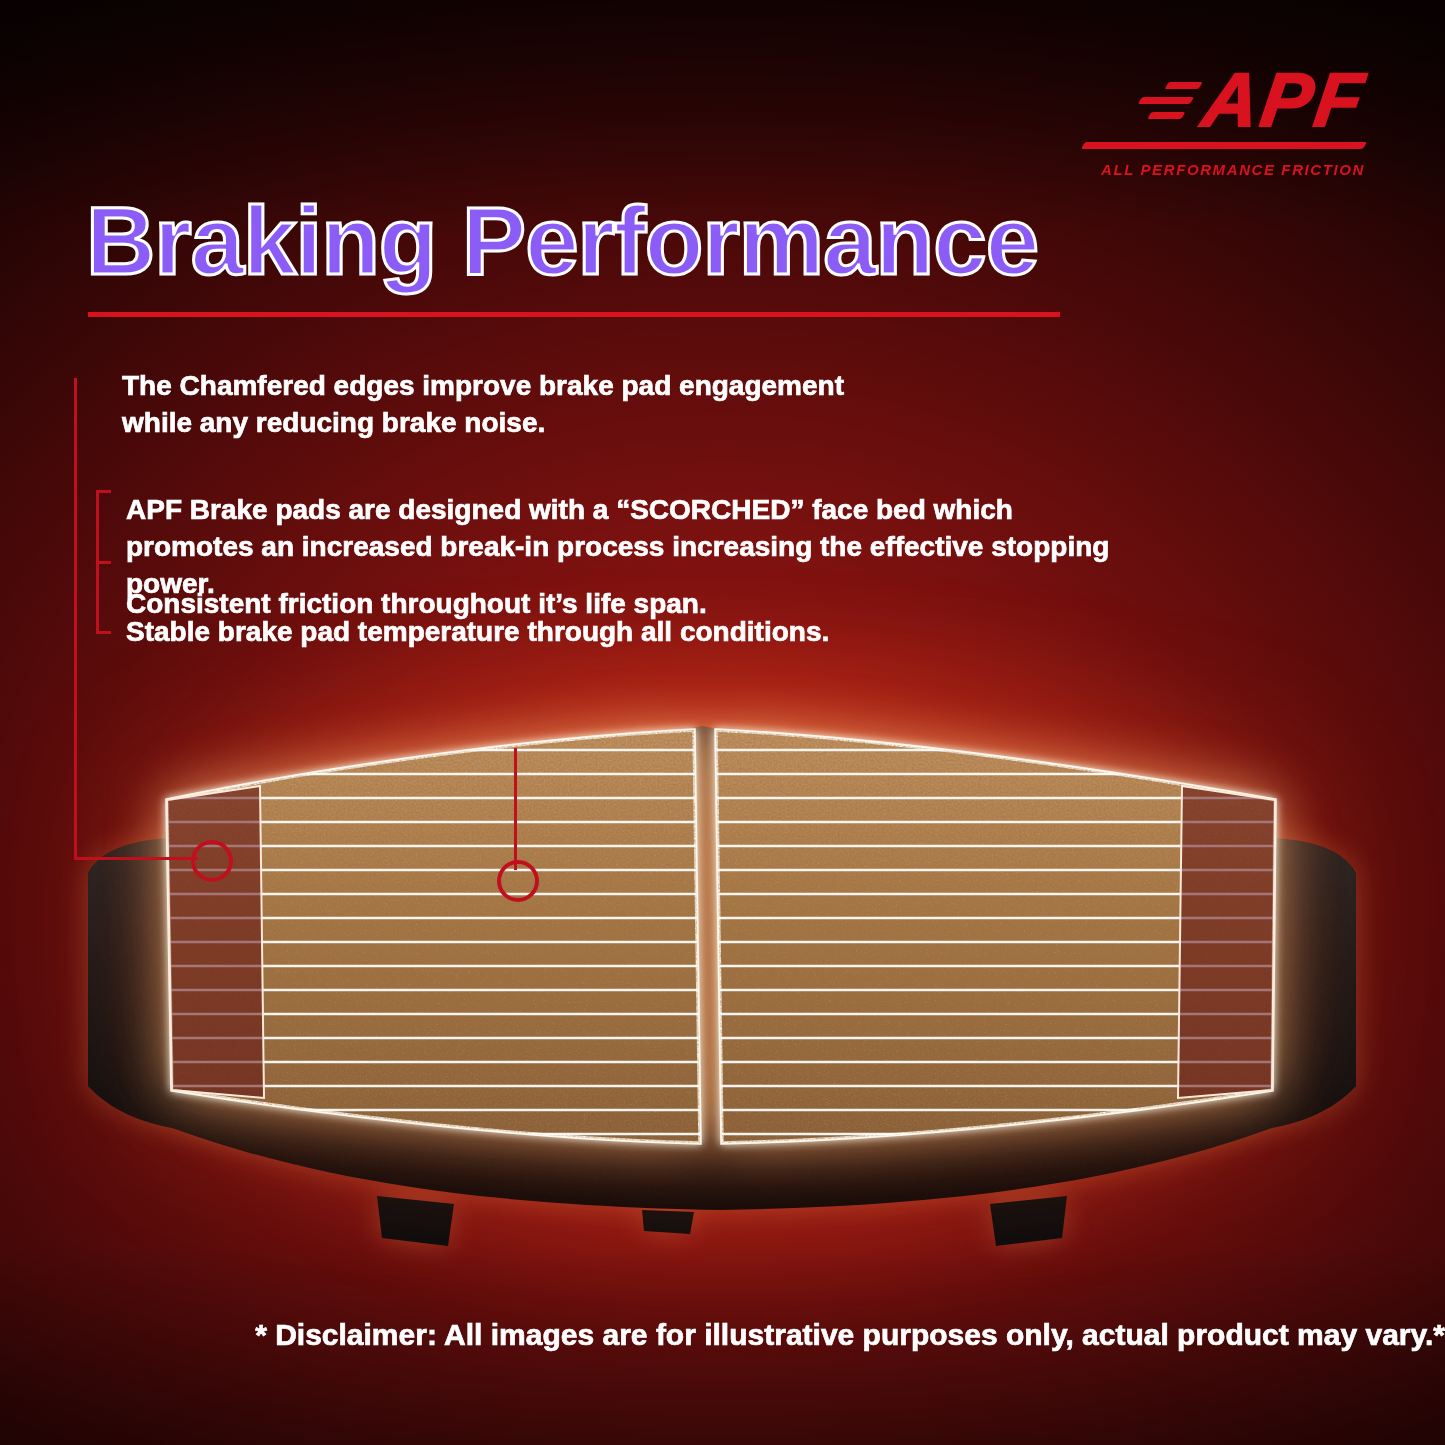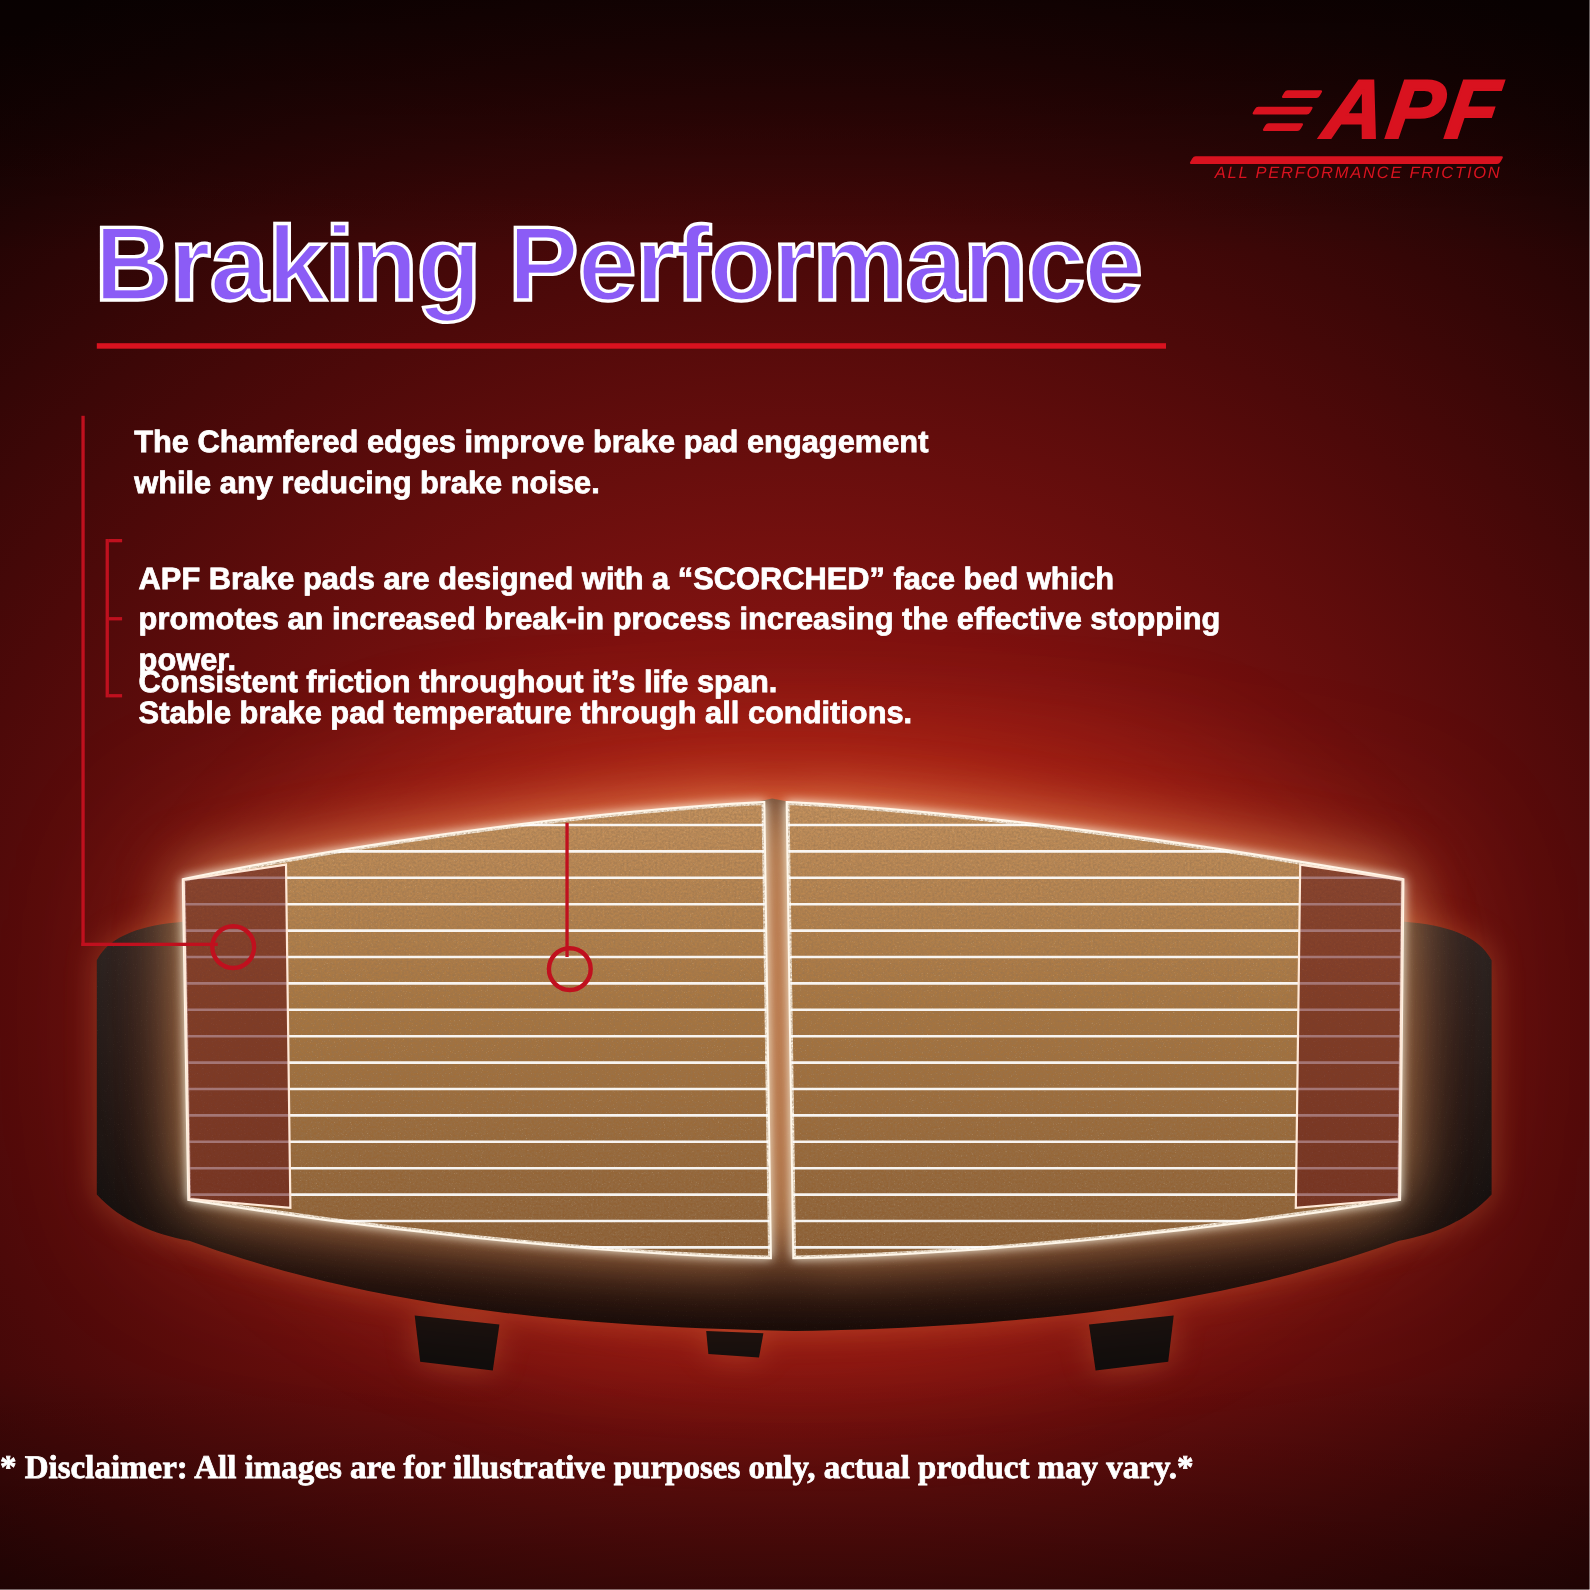--- a/index.html
+++ b/index.html
@@ -20,31 +20,31 @@
   .speed-lines span{display:block;height:7px;background:var(--accent,#d9121f);border-radius:2px;}
   .speed-lines span:nth-child(1){width:34px;}
   .speed-lines span:nth-child(2){width:52px;}
   .speed-lines span:nth-child(3){width:34px;}
   .logo-text{
     font-size:76px;font-weight:bold;font-style:italic;color:var(--accent,#d9121f);
     letter-spacing:3px;transform:skewX(-8deg);line-height:0.95;
     -webkit-text-stroke:2px var(--accent,#d9121f);
   }
   .logo-underline{height:7px;background:var(--accent,#d9121f);margin:6px 0 0 18px;transform:skewX(-30deg);border-radius:2px;}
-  .logo-tagline{font-size:15px;font-weight:normal;font-style:italic;color:var(--accent,#d9121f);letter-spacing:1.6px;white-space:nowrap;}
+  .logo-tagline{margin-top:12px;font-size:15px;font-weight:bold;font-style:italic;color:var(--accent,#d9121f);letter-spacing:1.6px;white-space:nowrap;}
 
   
   .page-title{
     left:86px;top:186px;color:#8b5cf6;font-size:96px;font-weight:bold;letter-spacing:-1px;
     -webkit-text-stroke:3px #fff;white-space:nowrap;z-index:5;
   }
   .title-underline{left:88px;top:312px;width:972px;height:5px;background:var(--accent,#d9121f);z-index:5;}
 
   
-  .bullet{color:#fff;font-size:28px;font-weight:bold;line-height:1.32;z-index:5;margin-top:16px;-webkit-text-stroke:0.7px #fff;}
+  .bullet{color:#fff;font-size:28px;font-weight:bold;line-height:1.32;z-index:5;-webkit-text-stroke:0.7px #fff;}
   .b1{left:122px;top:368px;width:790px;}
   .b2{left:126px;top:492px;width:1020px;}
   .b3{left:126px;top:586px;width:900px;}
   .b4{left:126px;top:614px;width:900px;}
 
   
   .red-line{background:#c0101e;z-index:4;}
   .v1{left:74px;top:378px;width:3px;height:482px;}
   .h1{left:74px;top:857px;width:124px;height:3px;}
   .v2{left:96px;top:490px;width:3px;height:144px;}
@@ -60,22 +60,22 @@
   
   .pad-glow{
     left:140px;top:630px;width:1170px;height:680px;z-index:1;
     background:radial-gradient(ellipse at 50% 45%, rgba(255,130,55,0.30) 0%, rgba(210,45,20,0.18) 52%, rgba(0,0,0,0) 75%);
     filter:blur(28px);
   }
   .pad-svg{left:82px;top:698px;width:1280px;height:560px;z-index:3;overflow:visible;}
 
   
   .disclaimer{
-    left:0;right:0;top:1318px;text-align:left;color:#fff;font-size:30px;font-weight:bold;
-    -webkit-text-stroke:0.7px #fff;z-index:5;font-family:Liberation Serif, serif;
+    left:0;right:0;top:1318px;text-align:right;color:#fff;font-size:30px;font-weight:bold;
+    -webkit-text-stroke:0.7px #fff;z-index:5;
   }
 </style>
 </head>
 <body>
 
 <div class="abs pad-glow"></div>
 
 <div class="abs logo">
   <div class="logo-row">
     <div class="speed-lines">

